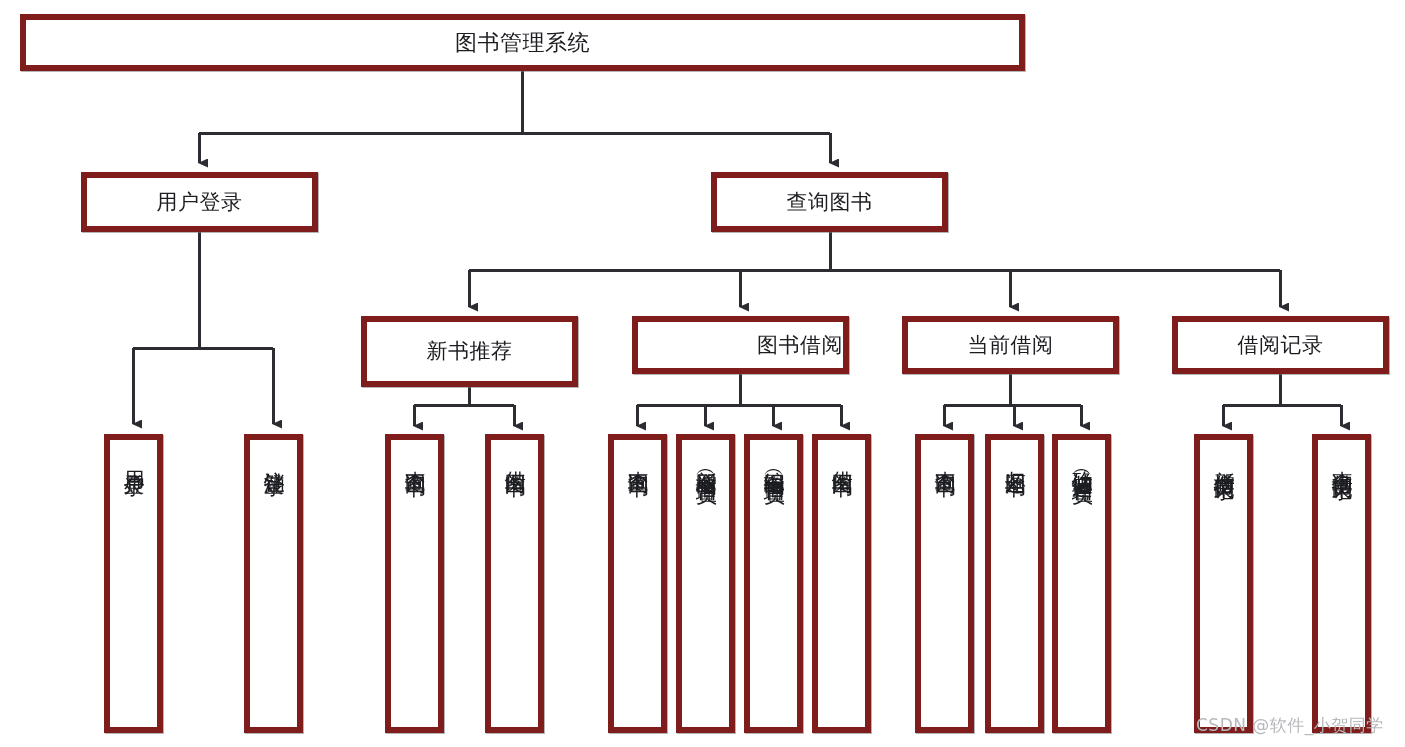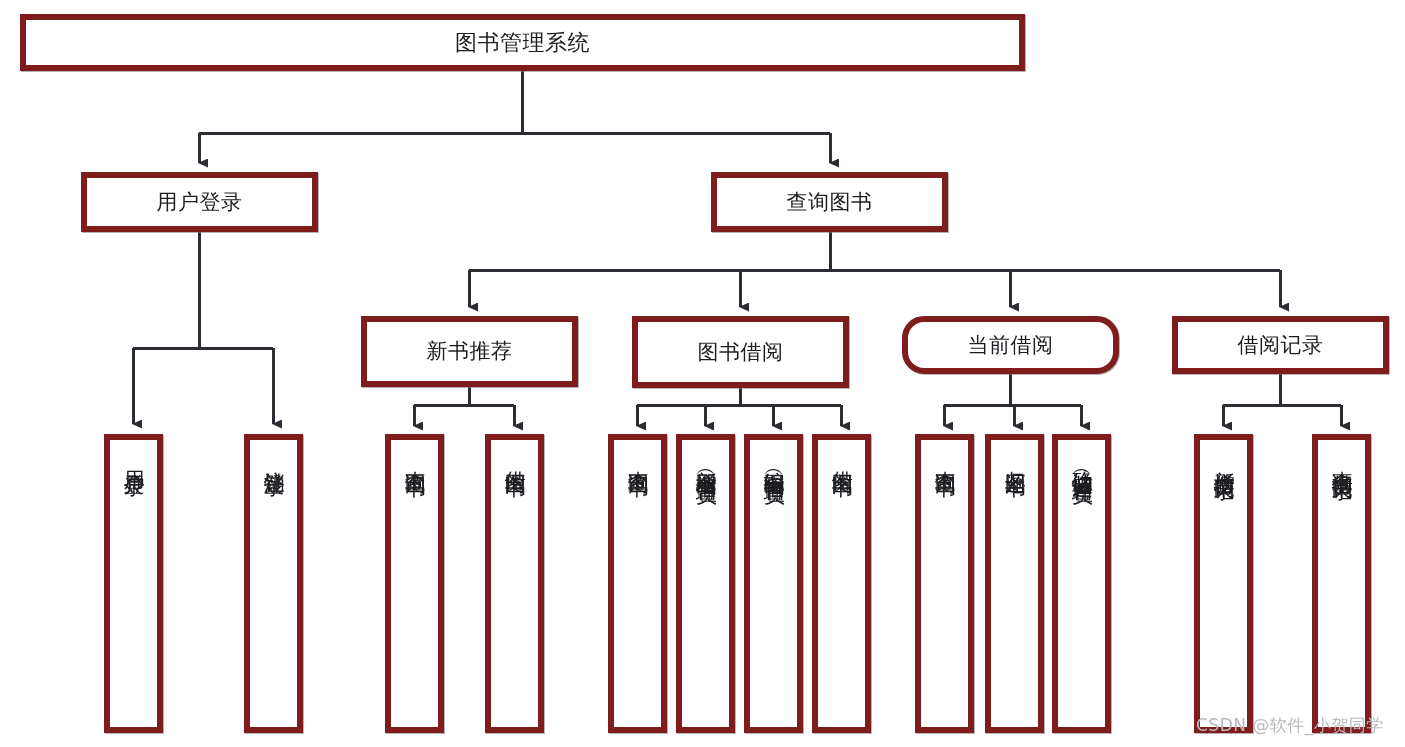--- a/index.html
+++ b/index.html
@@ -139,24 +139,24 @@
   <div class="node level2" style="left:81px; top:172px; width:237px; height:60px;">
     <span class="label">用户登录</span>
   </div>
   <div class="node level2" style="left:711px; top:172px; width:237px; height:60px;">
     <span class="label">查询图书</span>
   </div>
 
   <div class="node level3" style="left:361px; top:316px; width:217px; height:71px;">
     <span class="label">新书推荐</span>
   </div>
-  <div class="node level3" style="left:632px; top:316px; width:217px; height:72px;">
+  <div class="node level3" style="left:632px; top:316px; width:217px; height:58px;justify-content:flex-end;">
     <span class="label">图书借阅</span>
   </div>
-  <div class="node level3" style="left:902px; top:316px; width:217px; height:58px;border-radius:22px;">
+  <div class="node level3" style="left:902px; top:316px; width:217px; height:58px;">
     <span class="label">当前借阅</span>
   </div>
   <div class="node level3" style="left:1172px; top:316px; width:217px; height:58px;justify-content:center;">
     <span class="label">借阅记录</span>
   </div>
 
   <div class="node leaf" style="left:104px; top:434px; width:59px; height:299px;">
     <span class="label">用户登录</span>
   </div>
   <div class="node leaf" style="left:244px; top:434px; width:59px; height:299px;">

